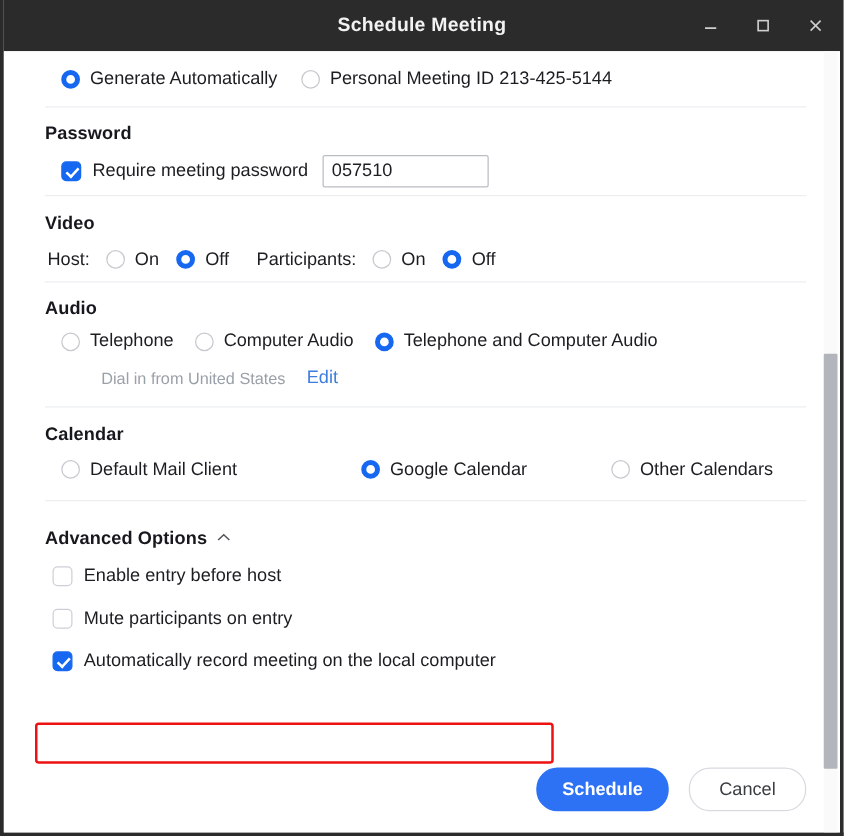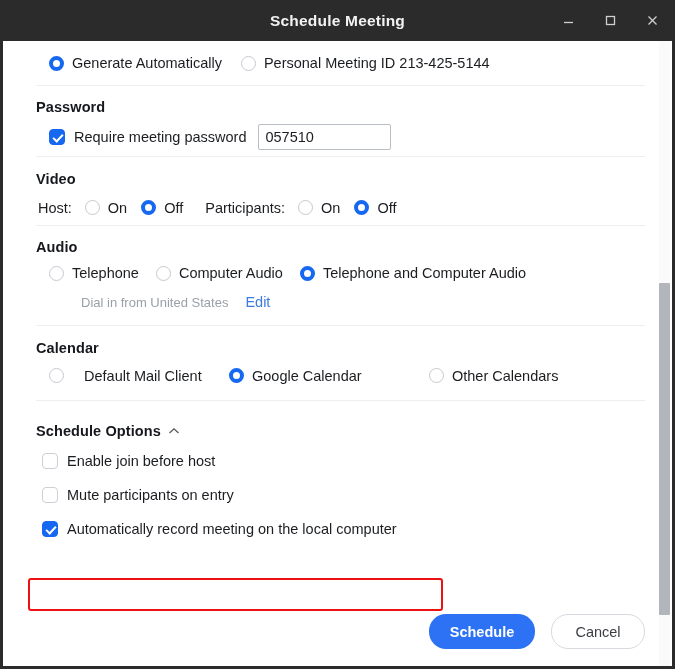--- a/index.html
+++ b/index.html
@@ -332,49 +332,49 @@
       <span class="muted">Dial in from United States</span>
       <span class="link" style="margin-left:17px;">Edit</span>
     </div>
 
     <div class="divider" style="margin-top:9px;"></div>
 
     <div style="height:33px; display:flex; align-items:flex-end; padding-bottom:3px;">
       <span class="section-title">Calendar</span>
     </div>
     <div class="row" style="height:33px; padding-left:13px;">
-      <div class="radio-item" style="width:180px;gap:12px;">
+      <div class="radio-item" style="width:240px;">
         <span class="radio"></span>
         <span class="radio-label">Default Mail Client</span>
       </div>
       <div class="radio-item" style="width:200px;">
         <span class="radio checked"></span>
         <span class="radio-label">Google Calendar</span>
       </div>
       <div class="radio-item">
         <span class="radio"></span>
         <span class="radio-label">Other Calendars</span>
       </div>
     </div>
 
     <div class="divider" style="margin-top:8px;"></div>
 
     <div style="height:42px; display:flex; align-items:flex-end; padding-bottom:4px;">
-      <span class="section-title">Schedule Options</span>
+      <span class="section-title">Advanced Options</span>
       <span class="chevron-up">
         <svg width="12" height="8" viewBox="0 0 12 8">
             <polyline points="1.5,6 6,1.8 10.5,6" fill="none" stroke="#54585e" stroke-width="1.3"></polyline>
           </svg>
       </span>
     </div>
 
     <div class="row" style="height:35px; padding-left:6px;">
       <div class="cbox-item">
         <span class="cbox"></span>
-        <span class="cbox-label">Enable join before host</span>
+        <span class="cbox-label">Enable entry before host</span>
       </div>
     </div>
     <div class="row" style="height:34px; padding-left:6px;">
       <div class="cbox-item">
         <span class="cbox"></span>
         <span class="cbox-label">Mute participants on entry</span>
       </div>
     </div>
     <div class="row" style="height:34px; padding-left:6px;">
       <div class="cbox-item">

